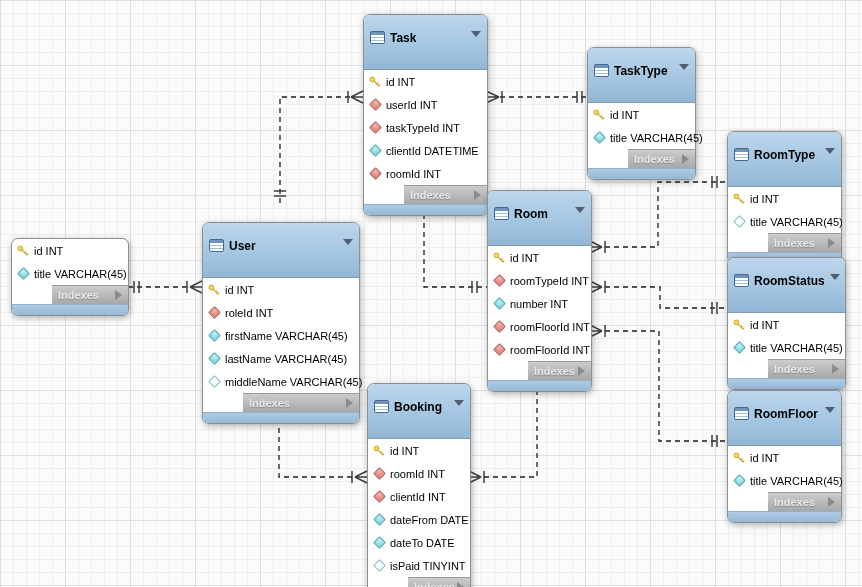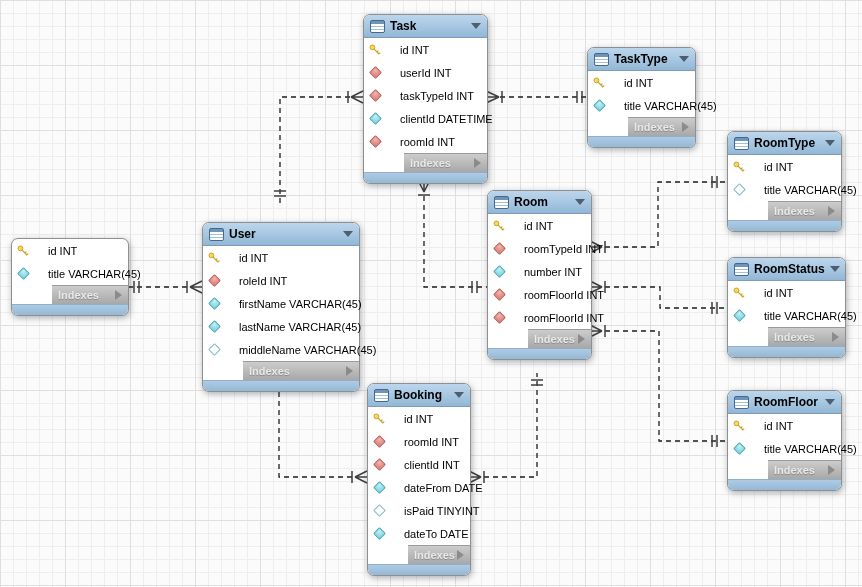--- a/index.html
+++ b/index.html
@@ -16,35 +16,35 @@
   }
   .wires{position:absolute;left:0;top:0;z-index:1;}
   .wires .rel path.dash{stroke:#1c1c1c;stroke-width:1.3;fill:none;stroke-dasharray:5 4;}
   .wires .rel path.mark{stroke:#3f3f3f;stroke-width:1.5;fill:none;}
   .tbl{
     position:absolute;z-index:2;background:#fff;
     border:1px solid #8f8f8f;border-radius:7px;
     box-shadow:1px 2px 6px rgba(40,50,60,.38);
   }
   .hdr{
-    display:flex;align-items:center;gap:5px;height:22px;padding:0 6px;
+    display:flex;align-items:flex-start;gap:5px;height:22px;padding:16px 6px;
     background:linear-gradient(180deg,#bcd6ec 0%,#a5c6e1 55%,#92b7d6 100%);
     border-bottom:1px solid #7c9cba;border-radius:6px 6px 0 0;
     font-size:12px;font-weight:bold;color:#000;
   }
   .tbl-icon{
     width:13px;height:11px;flex:0 0 auto;border:1px solid #46688f;border-radius:2px;
     background:linear-gradient(180deg,#6f94ba 0 3px,#fff 3px 5px,#9fc0dc 5px 6px,#fff 6px 8px,#9fc0dc 8px 9px,#fff 9px);
   }
   .tri-down{
     margin-left:auto;width:0;height:0;flex:0 0 auto;
     border-left:5px solid transparent;border-right:5px solid transparent;
     border-top:6px solid #4e5e6e;cursor:pointer;
   }
-  .row{display:flex;align-items:center;gap:19px;height:23px;padding:0 5px;font-size:11px;color:#000;white-space:nowrap;}
+  .row{display:flex;align-items:center;gap:5px;height:23px;padding:0 5px;font-size:11px;color:#000;white-space:nowrap;}
   .ci{width:12px;height:12px;flex:0 0 auto;display:flex;align-items:center;justify-content:center;}
   .dm{width:7px;height:7px;transform:rotate(45deg);border-radius:1px;}
   .dm.fk{background:radial-gradient(circle at 30% 30%,#f3b5ae,#d8736c);border:1px solid #b2564f;}
   .dm.at{background:radial-gradient(circle at 30% 30%,#c2f0f4,#6fd0dc);border:1px solid #46a3b3;}
   .dm.nl{background:#fdfefe;border:1px solid #84bac8;}
   .idx{
     display:flex;align-items:center;height:18px;padding:0 6px;
     background:linear-gradient(180deg,#cccccc,#a8a8a8);
     border-top:1px solid #9b9b9b;
     font-size:11px;font-weight:bold;color:#e9e9e9;text-shadow:0 1px 1px rgba(0,0,0,.25);margin-left:40px;
@@ -401,30 +401,30 @@
         <span>clientId INT</span>
       </div>
     <div class="row">
         <span class="ci">
           <span class="dm at"></span>
         </span>
         <span>dateFrom DATE</span>
       </div>
     <div class="row">
         <span class="ci">
+          <span class="dm at"></span>
+        </span>
+        <span>dateTo DATE</span>
+      </div>
+    <div class="row">
+        <span class="ci">
           <span class="dm nl"></span>
         </span>
         <span>isPaid TINYINT</span>
       </div>
-    <div class="row">
-        <span class="ci">
-          <span class="dm at"></span>
-        </span>
-        <span>dateTo DATE</span>
-      </div>
     <div class="idx">
         <span>Indexes</span>
         <span class="tri-right"></span>
       </div>
     <div class="ftr"></div>
   </div>
 
 </div>
 
 </body></html>

